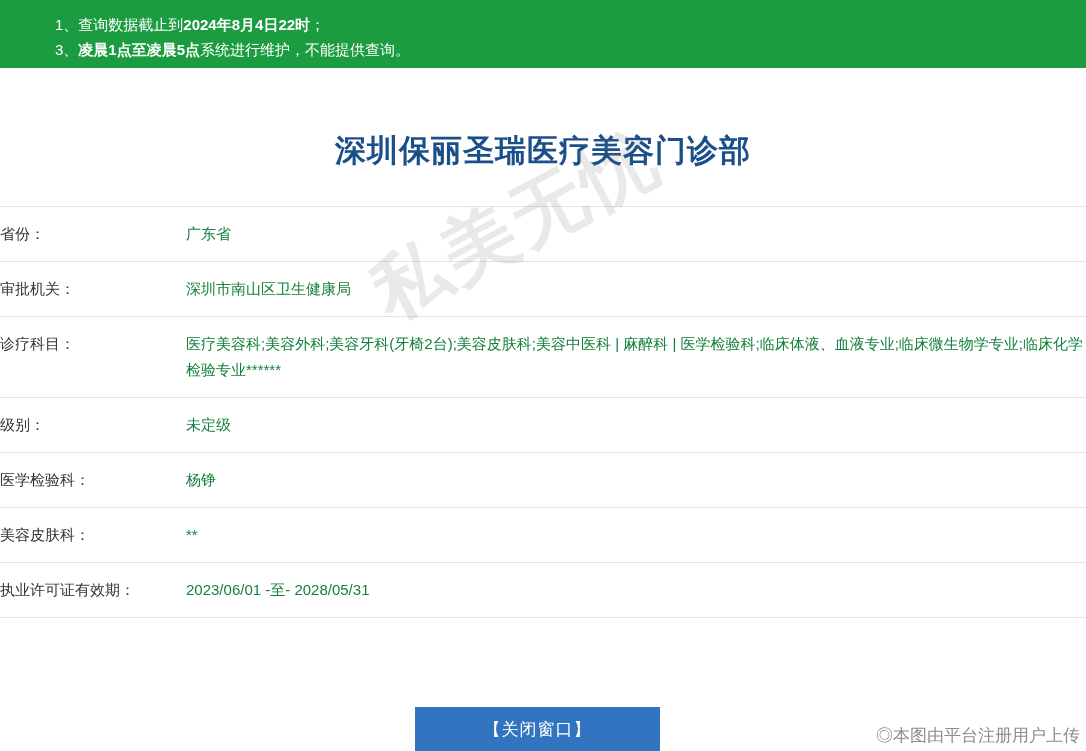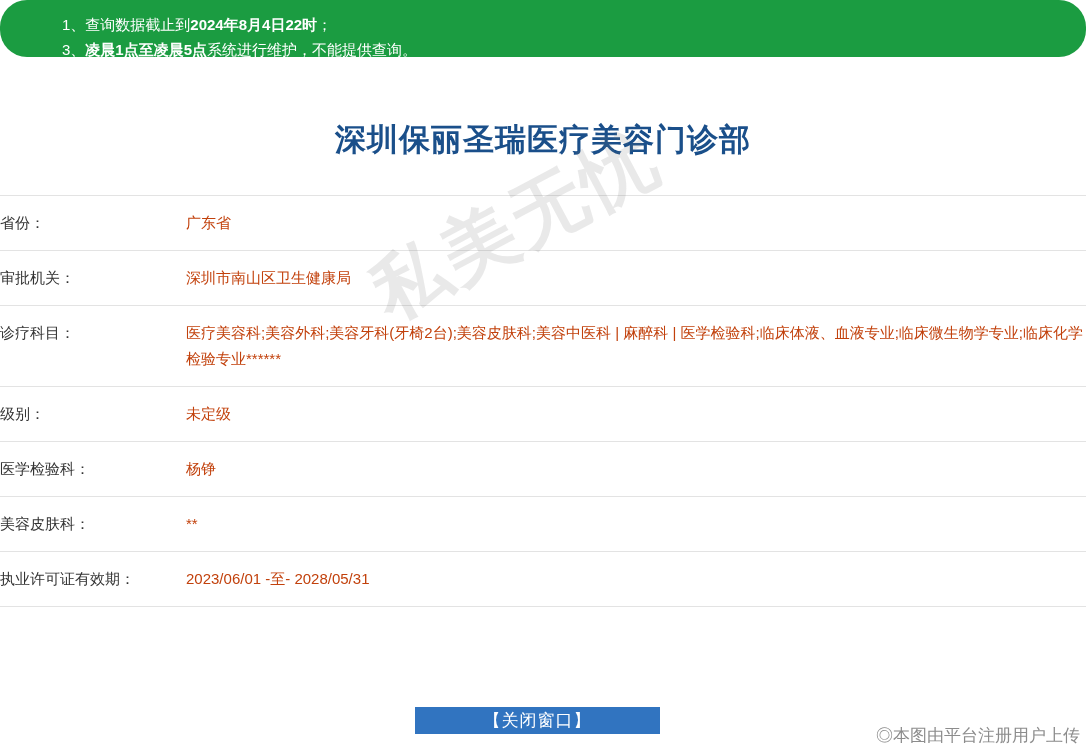--- a/index.html
+++ b/index.html
@@ -13,24 +13,23 @@
     font-family: "Liberation Sans", sans-serif;
     color: #222;
     position: relative;
     overflow: hidden;
   }
 
   
   .notice {
     background: #1b9c41;
     color: #ffffff;
-    padding: 12px 0 14px 16px;
-    height: 57px;
+    padding: 12px 0 14px 9px;
+    height: 68px;
     box-sizing: border-box;
-    border-radius: 27px;
   }
   .notice-line {
     font-size: 15px;
     line-height: 25px;
     padding-left: 46px;
     white-space: nowrap;
   }
   .notice-line .b { font-weight: bold; }
 
   
@@ -66,21 +65,21 @@
     line-height: 26px;
   }
   td.label {
     width: 186px;
     padding-left: 8px;
     color: #333;
   }
   td.value {
     padding-left: 12px;
     padding-right: 24px;
-    color: #c2410c;
+    color: #15803d;
     word-break: break-word;
   }
 
   
   .watermark {
     position: absolute;
     left: 355px;
     top: 255px;
     font-size: 74px;
     font-weight: bold;
@@ -99,21 +98,21 @@
     left: 0;
     bottom: 0;
     width: 1086px;
     height: 58px;
   }
   .close-btn {
     position: absolute;
     left: 415px;
     top: 14px;
     width: 245px;
-    height: 27px;
+    height: 44px;
     background: #3174c0;
     border: none;
     color: #ffffff;
     font-size: 17px;
     font-family: "Liberation Sans", sans-serif;
     cursor: pointer;
     letter-spacing: 1px;
   }
   .corner-note {
     position: absolute;

